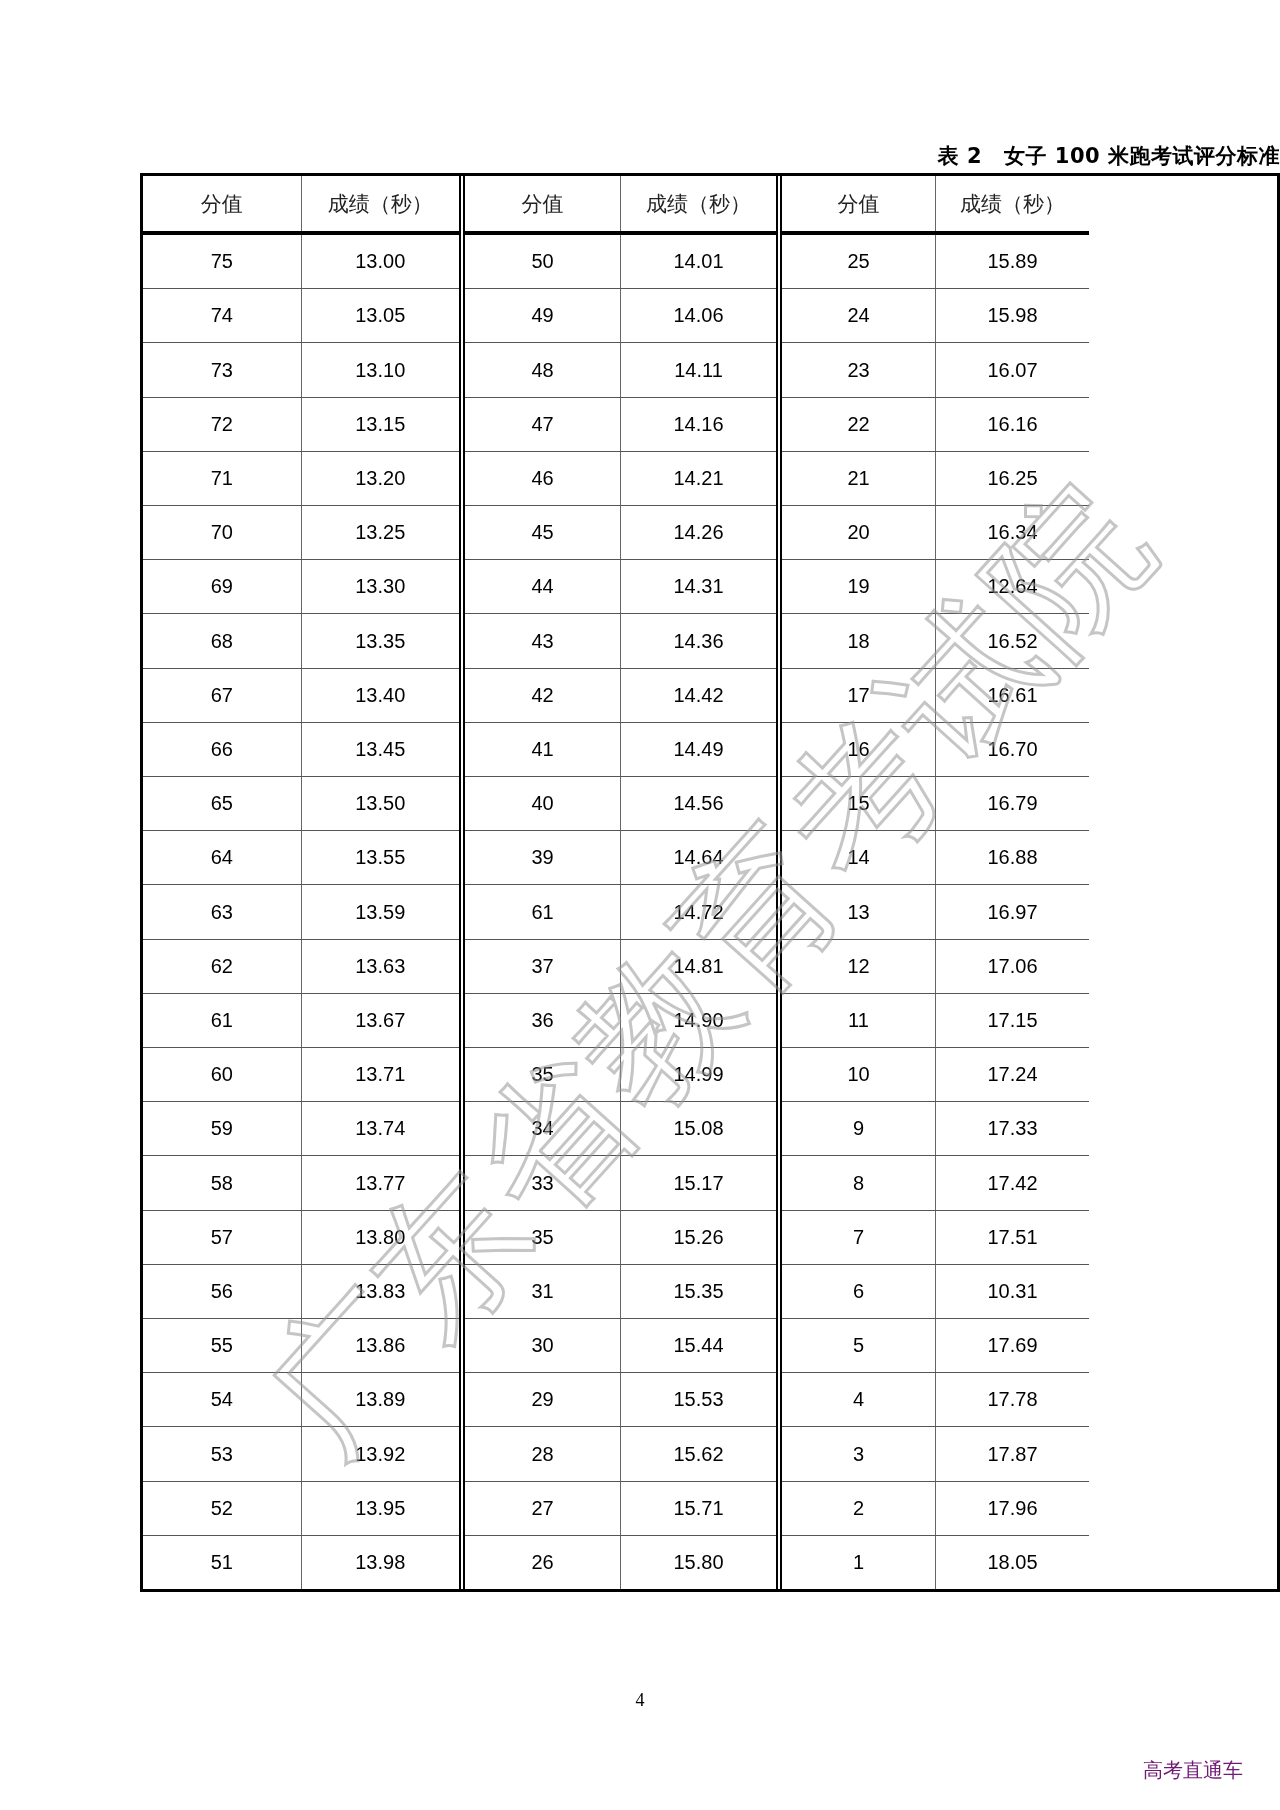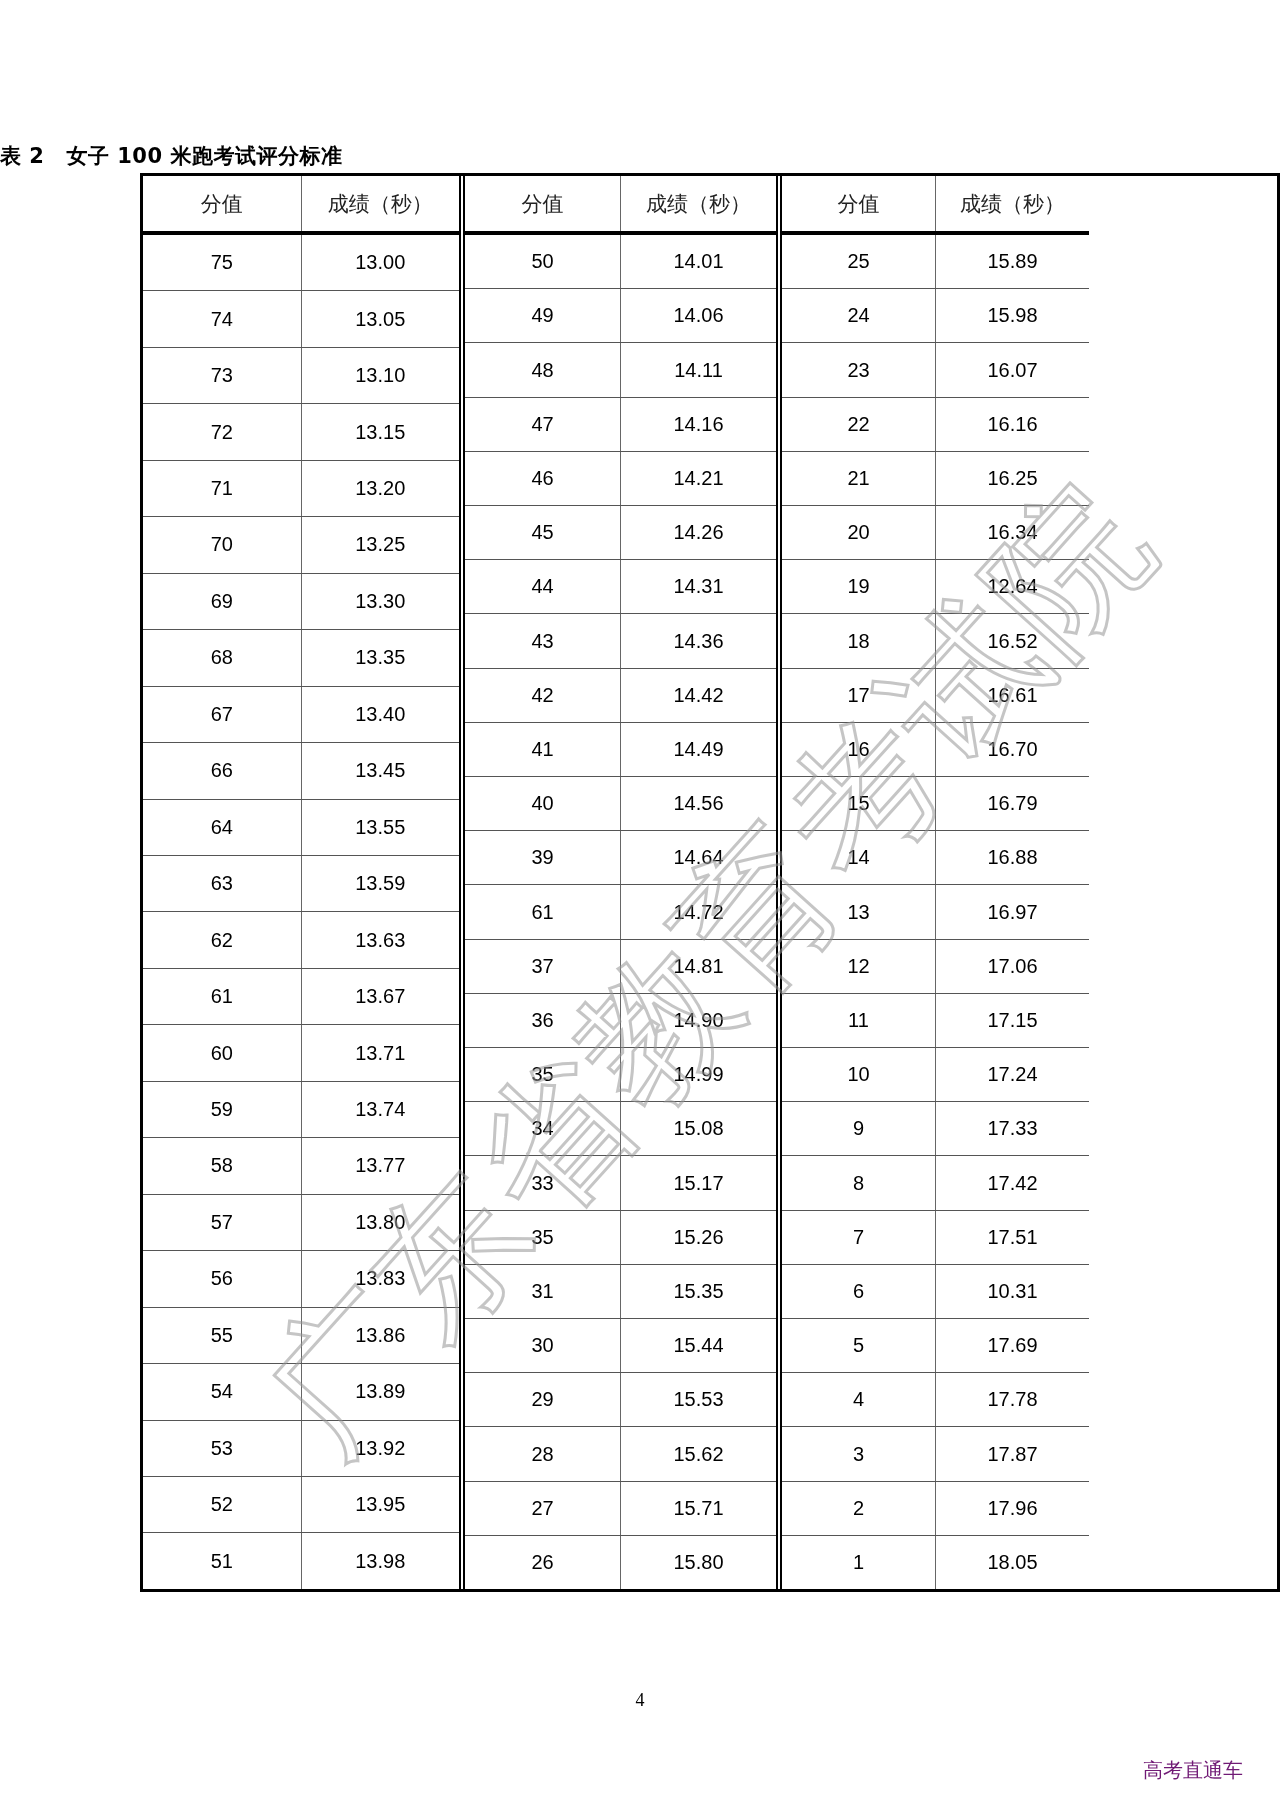--- a/index.html
+++ b/index.html
@@ -1,17 +1,17 @@
 <!DOCTYPE html>
 <html><head>
 <meta charset="utf-8">
 <style>
   html, body { margin: 0; padding: 0; background: #ffffff; }
   body { width: 1280px; height: 1810px; position: relative; overflow: hidden; font-family: "Liberation Sans", "DejaVu Sans", sans-serif; color: #000; }
-  .title { position: absolute; top: 142px; left: 0; width: 1280px; text-align: left; font-size: 21px; font-weight: bold; font-family: "DejaVu Sans", sans-serif; letter-spacing: 0.5px; }
+  .title { position: absolute; top: 142px; left: 0; width: 1280px; text-align: right; font-size: 21px; font-weight: bold; font-family: "DejaVu Sans", sans-serif; letter-spacing: 0.5px; }
   .title .num { margin-right: 22px; }
   .tbl { position: absolute; left: 140px; top: 173px; width: 1140px; height: 1419px; border: 3px solid #000; box-sizing: border-box; display: flex; }
   .group { height: 100%; display: flex; flex-direction: column; box-sizing: border-box; }
   .group.g1 { width: 316px; }
   .group.g2 { width: 317px; border-left: 6px double #000; }
   .group.g3 { width: 313px; border-left: 6px double #000; }
   .hdr { height: 55px; display: flex; border-bottom: 4px solid #000; box-sizing: content-box; }
   .row { flex: 1; display: flex; border-bottom: 1px solid #555; }
   .row:last-child { border-bottom: none; }
   .cell { flex: 1; display: flex; align-items: center; justify-content: center; font-size: 20px; }
@@ -66,20 +66,24 @@
       </div>
       <div class="row">
         <div class="cell">67</div>
         <div class="cell">13.40</div>
       </div>
       <div class="row">
         <div class="cell">66</div>
         <div class="cell">13.45</div>
       </div>
       <div class="row">
+        <div class="cell">65</div>
+        <div class="cell">13.50</div>
+      </div>
+      <div class="row">
         <div class="cell">64</div>
         <div class="cell">13.55</div>
       </div>
       <div class="row">
         <div class="cell">63</div>
         <div class="cell">13.59</div>
       </div>
       <div class="row">
         <div class="cell">62</div>
         <div class="cell">13.63</div>

